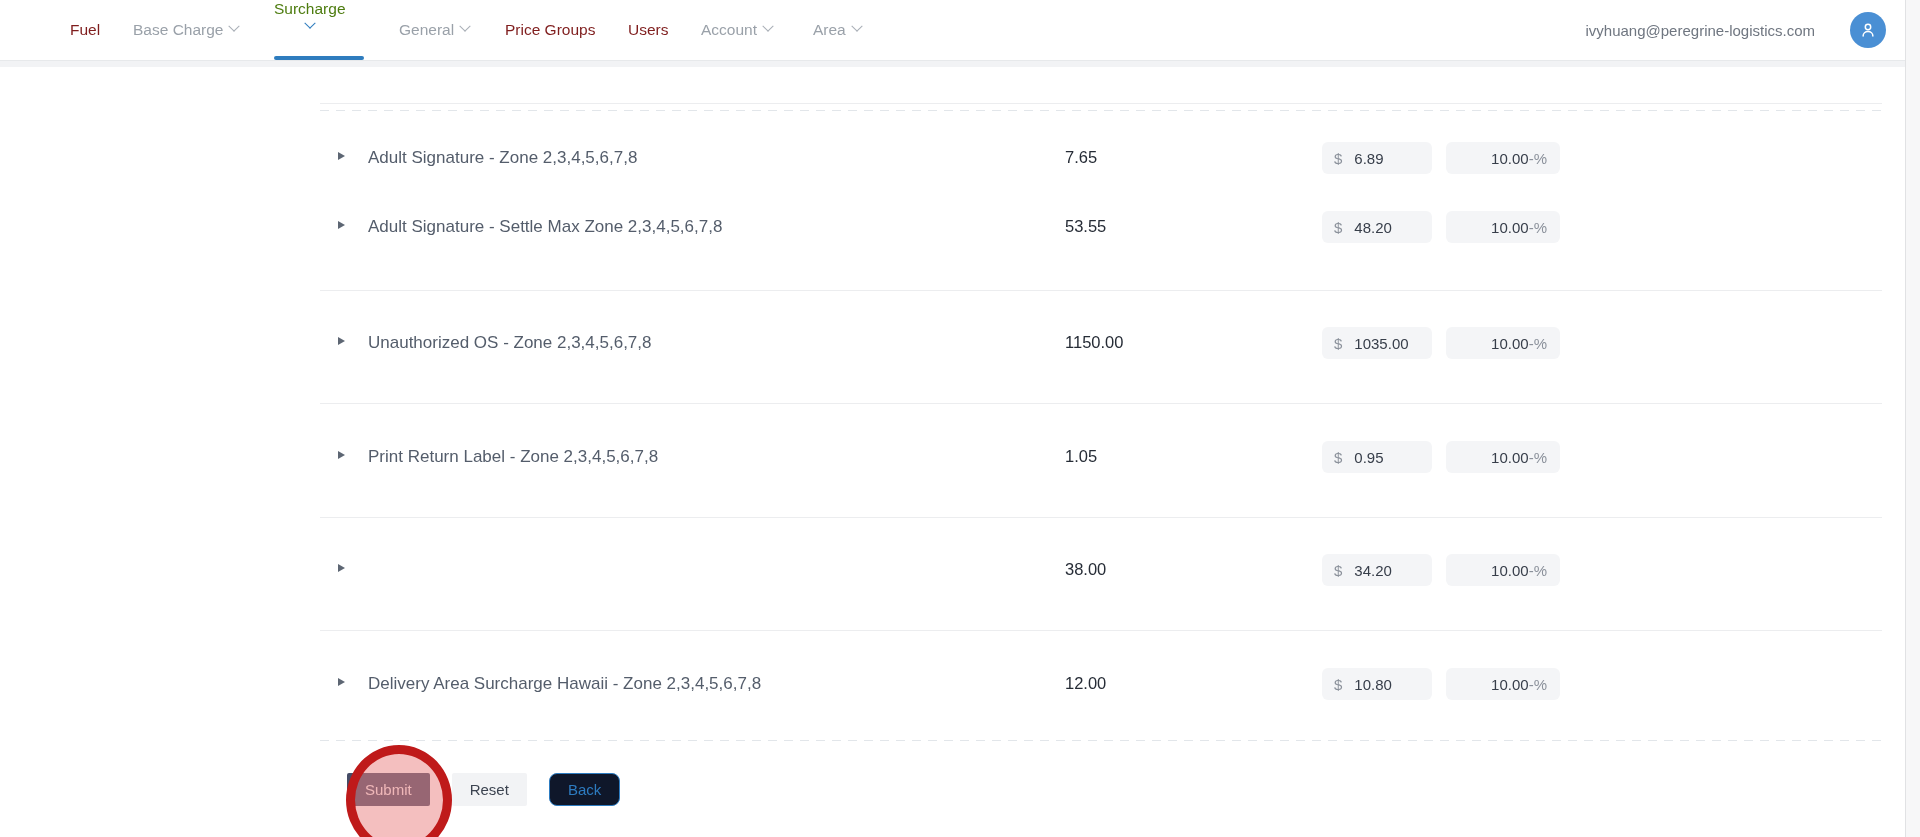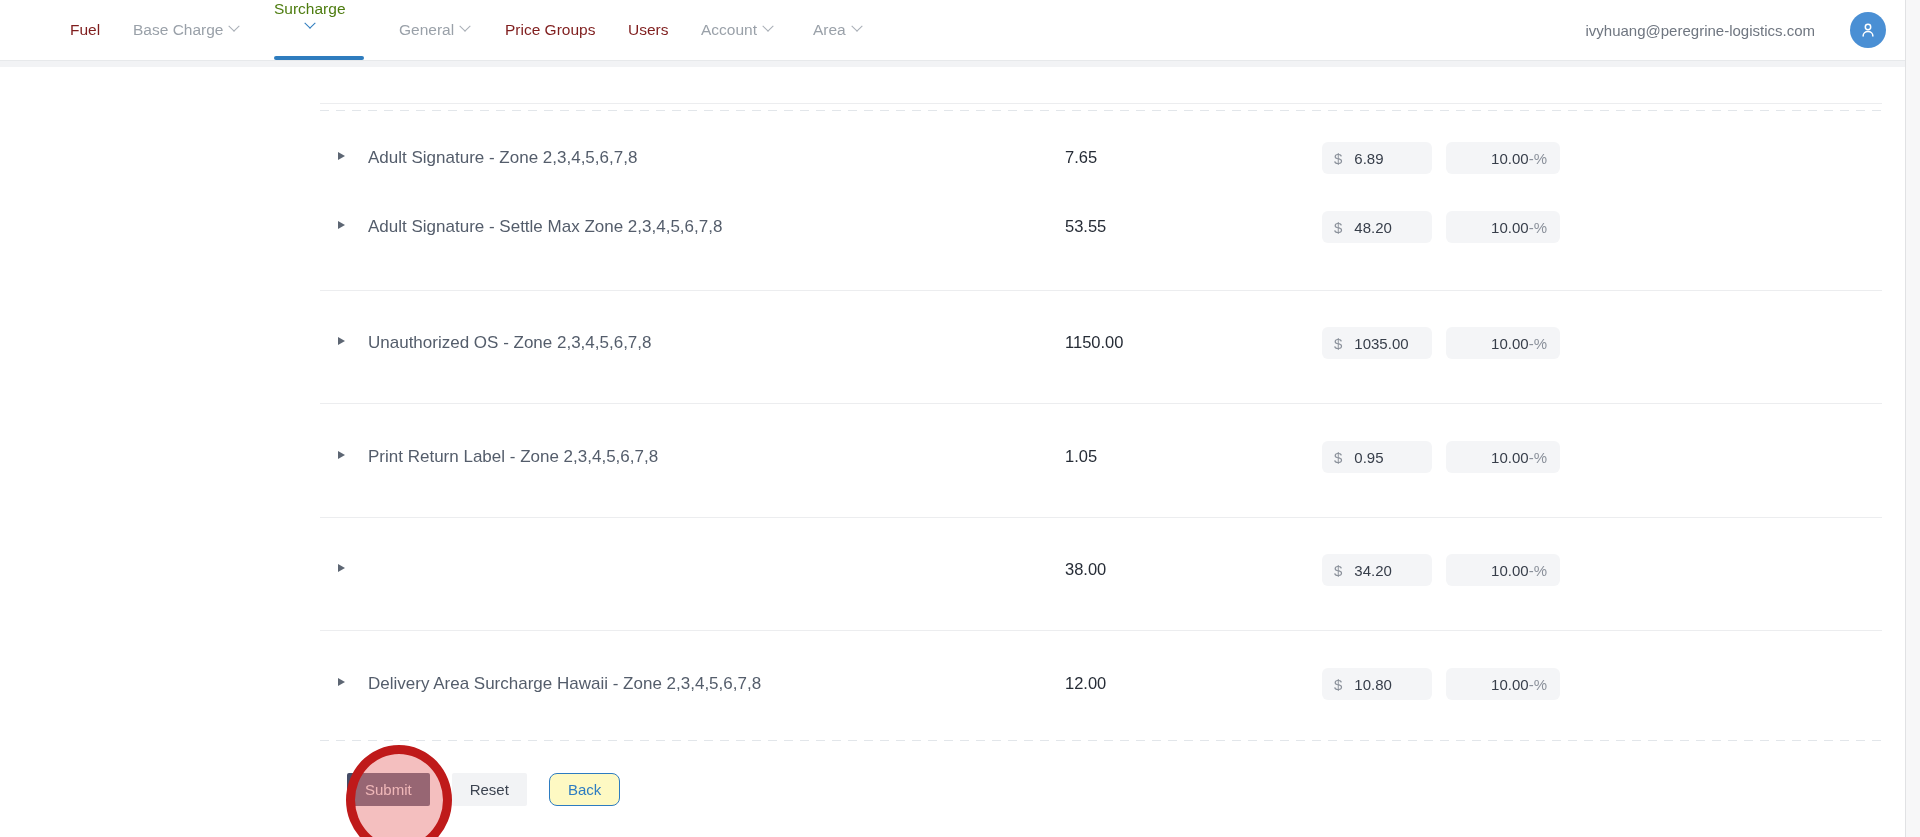--- a/index.html
+++ b/index.html
@@ -43,21 +43,21 @@
   .ibox.percent { left:1126px; width:114px; padding:0 13px; justify-content:flex-end; }
   .ibox .fix { color:#8b919b; }
   .ibox .val { color:#373e4a; }
 
   
   .btnrow { position:absolute; left:347px; top:773px; display:flex; gap:22px; z-index:3; }
   .btn { height:33px; border:none; border-radius:2px; font-size:15px; padding:0 18px;
          font-family:"Liberation Sans", sans-serif; cursor:pointer; }
   .btn-submit { background:#454c66; color:#f4eef0; }
   .btn-reset  { background:#f2f3f5; color:#3c4350; }
-  .btn-back   { background:#fef9c3; color:#2d7cc1; border:1.5px solid #2d7cc1; border-radius:8px; }
+  .btn-back   { background:#0f172a; color:#2d7cc1; border:1.5px solid #2d7cc1; border-radius:8px; }
 
   
   .red-circle { position:absolute; left:346px; top:745px; width:106px; height:110px;
                 border:9px solid #bf1a1a; border-radius:50%;
                 background:rgba(233,128,128,0.5); z-index:4; pointer-events:none; }
 
   
   .scrollbar { position:absolute; right:0; top:0; width:15px; height:837px;
                background:#f7f7f8; border-left:1px solid #e1e2e4; z-index:6; }
 </style>

